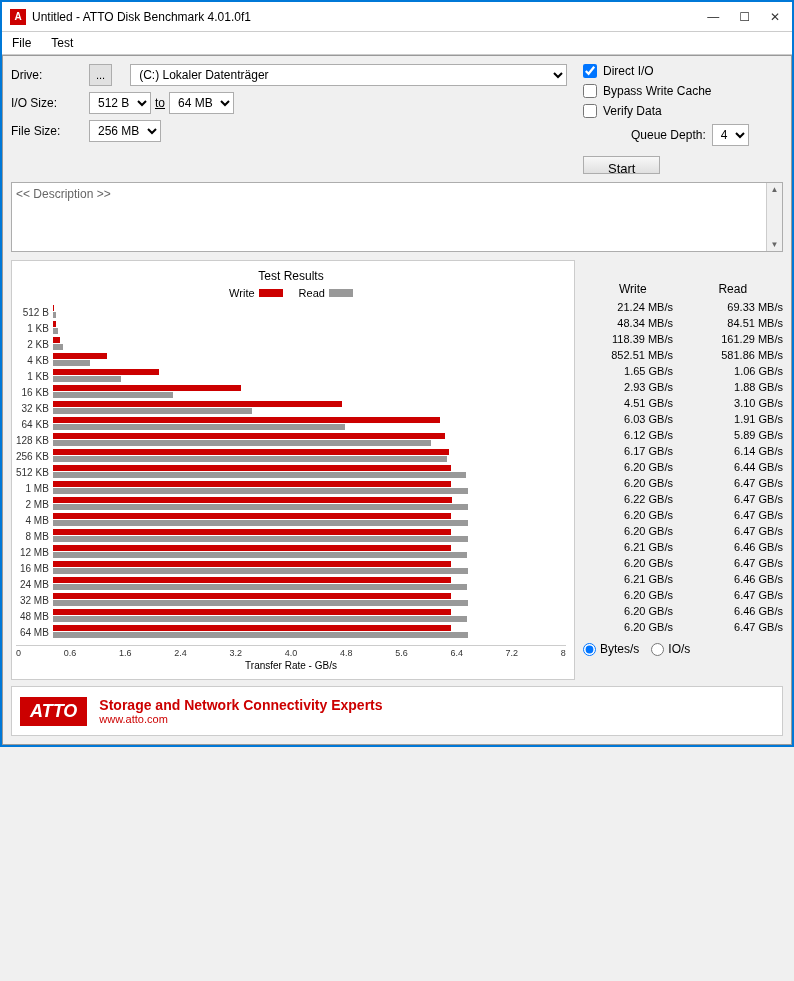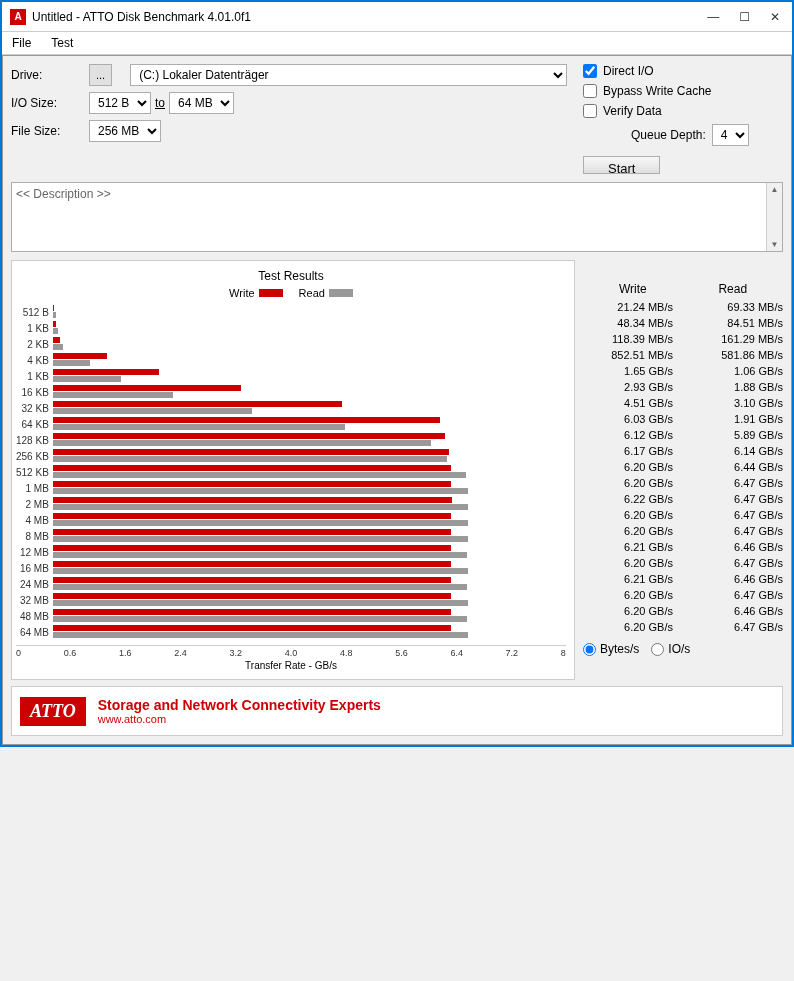--- a/index.html
+++ b/index.html
@@ -258,21 +258,20 @@
     }
     
     .atto-logo {
       background: #cc0000;
       color: white;
       font-size: 18px;
       font-weight: bold;
       padding: 4px 10px;
       margin-right: 12px;
       font-style: italic;
-      font-family: Liberation Serif, serif;
     }
     
     .footer-text { font-size: 14px; color: #cc0000; font-weight: bold; }
     .footer-url { font-size: 11px; color: #cc0000; }
     
     .app-container { background: white; border: 2px solid #0078d7; }
   </style>
 </head>
 <body>
 

